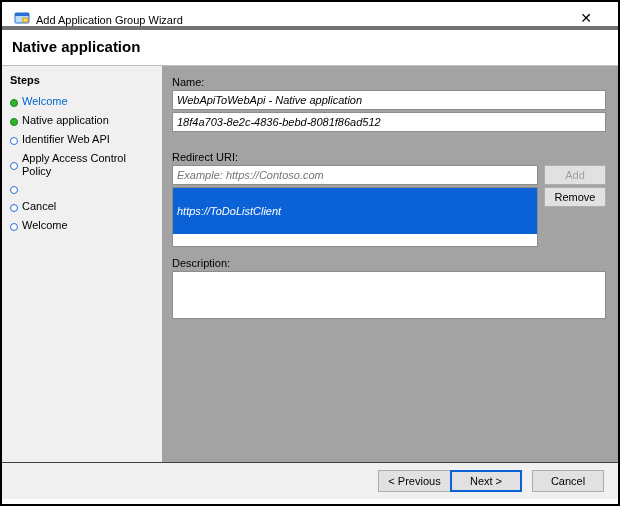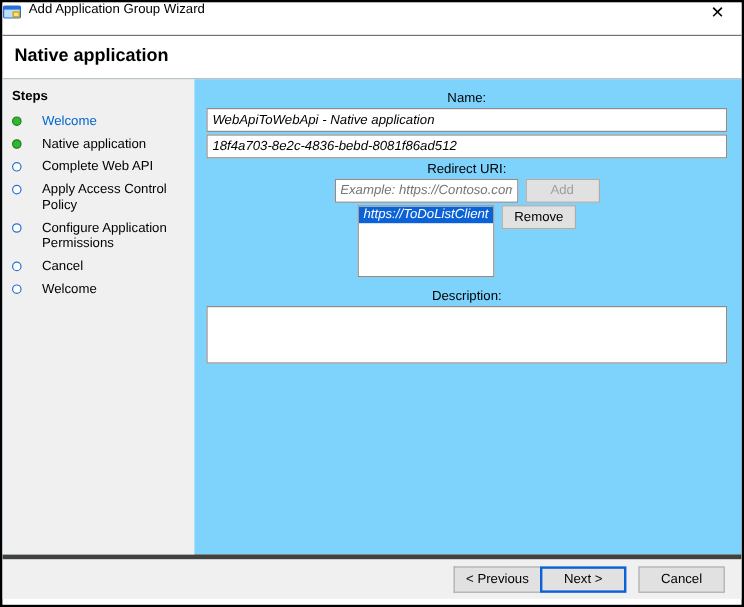--- a/index.html
+++ b/index.html
@@ -12,25 +12,25 @@
       padding: 0;
       width: 620px;
       height: 506px;
       border: 2px solid #000;
       background: #fff;
       overflow: hidden;
       position: relative;
     }
     .titlebar {
       display: flex;
-      align-items: flex-start;
+      align-items: flex-end;
       height: 28px;
-      padding: 0 0;
-      background: #fff;
-      border-bottom: 1px solid #737373;
+      padding: 0 12px;
+      background: #fff;
+      border-bottom: 4px solid #737373;
     }
     .titlebar .appicon {
       width: 16px;
       height: 16px;
       margin-right: 6px;
       display: flex;
       align-items: center;
       justify-content: center;
     }
     .titlebar .title {
@@ -51,37 +51,37 @@
       background: #fff;
     }
     .headerbar h1 {
       margin: 0;
       font-size: 15px;
       font-weight: 600;
     }
     .body {
       display: flex;
       height: 396px;
-      background: #7dd3fc;
+      background: #a3a3a3;
     }
     .sidebar {
       width: 160px;
       padding: 8px 8px;
       background: #f0f0f0;
     }
     .sidebar .steps-label {
       font-weight: bold;
       font-size: 11px;
       margin-bottom: 6px;
       color: #000;
     }
     .step {
       display: flex;
-      align-items: flex-start;
-      gap: 17px;
+      align-items: center;
+      gap: 4px;
       padding: 3px 0;
       color: #000;
       line-height: 13px;
     }
     .step.link { color: #0066cc; }
     .bullet {
       width: 8px;
       height: 8px;
       border-radius: 50%;
       border: 1px solid #1b7f1b;
@@ -90,21 +90,20 @@
       flex-shrink: 0;
     }
     .bullet.done { background: #2fb82f; border-color: #1b7f1b; }
     .bullet.pending { border-color: #2a6fd6; }
     .main {
       flex: 1;
       padding: 8px 12px 4px 10px;
       display: flex;
       flex-direction: column;
       gap: 2px;
-      align-items: center;
     }
     .fldlabel { color: #000; margin-top: 2px; }
     .txt {
       width: 100%;
       height: 20px;
       border: 1px solid #8d8d8d;
       background: #fff;
       padding: 0 4px;
       color: #000;
       font-style: italic;
@@ -141,37 +140,37 @@
     .uri-list {
       flex: 1;
       height: 60px;
       border: 1px solid #8d8d8d;
       background: #fff;
       overflow: hidden;
     }
     .uri-item {
       background: #0b61d6;
       color: #fff;
-      padding: 1px 4px;
+      padding: 17px 4px;
       font-style: italic;
       font-size: 11px;
       white-space: nowrap;
     }
     .desc {
       width: 100%;
       height: 48px;
       border: 1px solid #8d8d8d;
       background: #fff;
       resize: none;
       padding: 2px 4px;
     }
     .spacer { flex: 1; }
     .footer {
       height: 37px;
-      border-top: 4px solid #404040;
+      border-top: 1px solid #404040;
       background: #f0f0f0;
       display: flex;
       align-items: center;
       justify-content: flex-end;
       gap: 10px;
       padding: 0 14px;
     }
     .footer .navgroup { display: flex; gap: 0; }
     .fbtn {
       min-width: 72px;
@@ -214,47 +213,46 @@
     <div class="step link">
       <span class="bullet done"></span>
       <span>Welcome</span>
     </div>
     <div class="step">
       <span class="bullet done"></span>
       <span>Native application</span>
     </div>
     <div class="step">
       <span class="bullet pending"></span>
-      <span>Complete Web API</span>
+      <span>Identifier Web API</span>
     </div>
     <div class="step">
       <span class="bullet pending"></span>
       <span>Apply Access Control Policy</span>
     </div>
     <div class="step">
       <span class="bullet pending"></span>
-      <span>Configure Application Permissions</span>
     </div>
     <div class="step">
       <span class="bullet pending"></span>
       <span>Cancel</span>
     </div>
     <div class="step">
       <span class="bullet pending"></span>
       <span>Welcome</span>
     </div>
   </div>
 
   <div class="main">
     <div class="fldlabel">Name:</div>
     <input class="txt" type="text" value="WebApiToWebApi - Native application" style="">
 
     <input class="txt" type="text" value="18f4a703-8e2c-4836-bebd-8081f86ad512" style="">
 
-    <div class="fldlabel" style="margin-top:1px">Redirect URI:</div>
+    <div class="fldlabel" style="margin-top:17px">Redirect URI:</div>
     <div class="row">
       <input class="uri-input" type="text" placeholder="Example: https://Contoso.com" style="">
       <button class="btn disabled">Add</button>
     </div>
     <div class="uri-list-row">
       <div class="uri-list">
         <div class="uri-item">https://ToDoListClient</div>
       </div>
       <button class="btn">Remove</button>
     </div>

